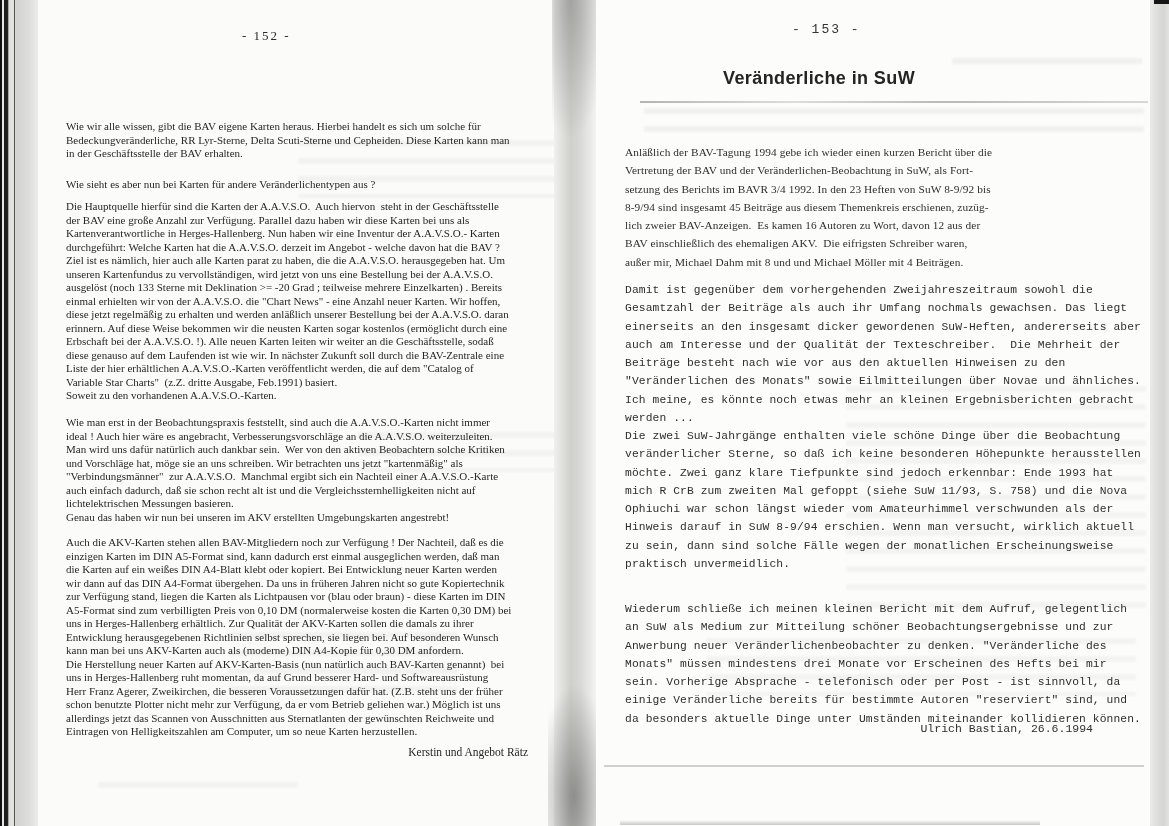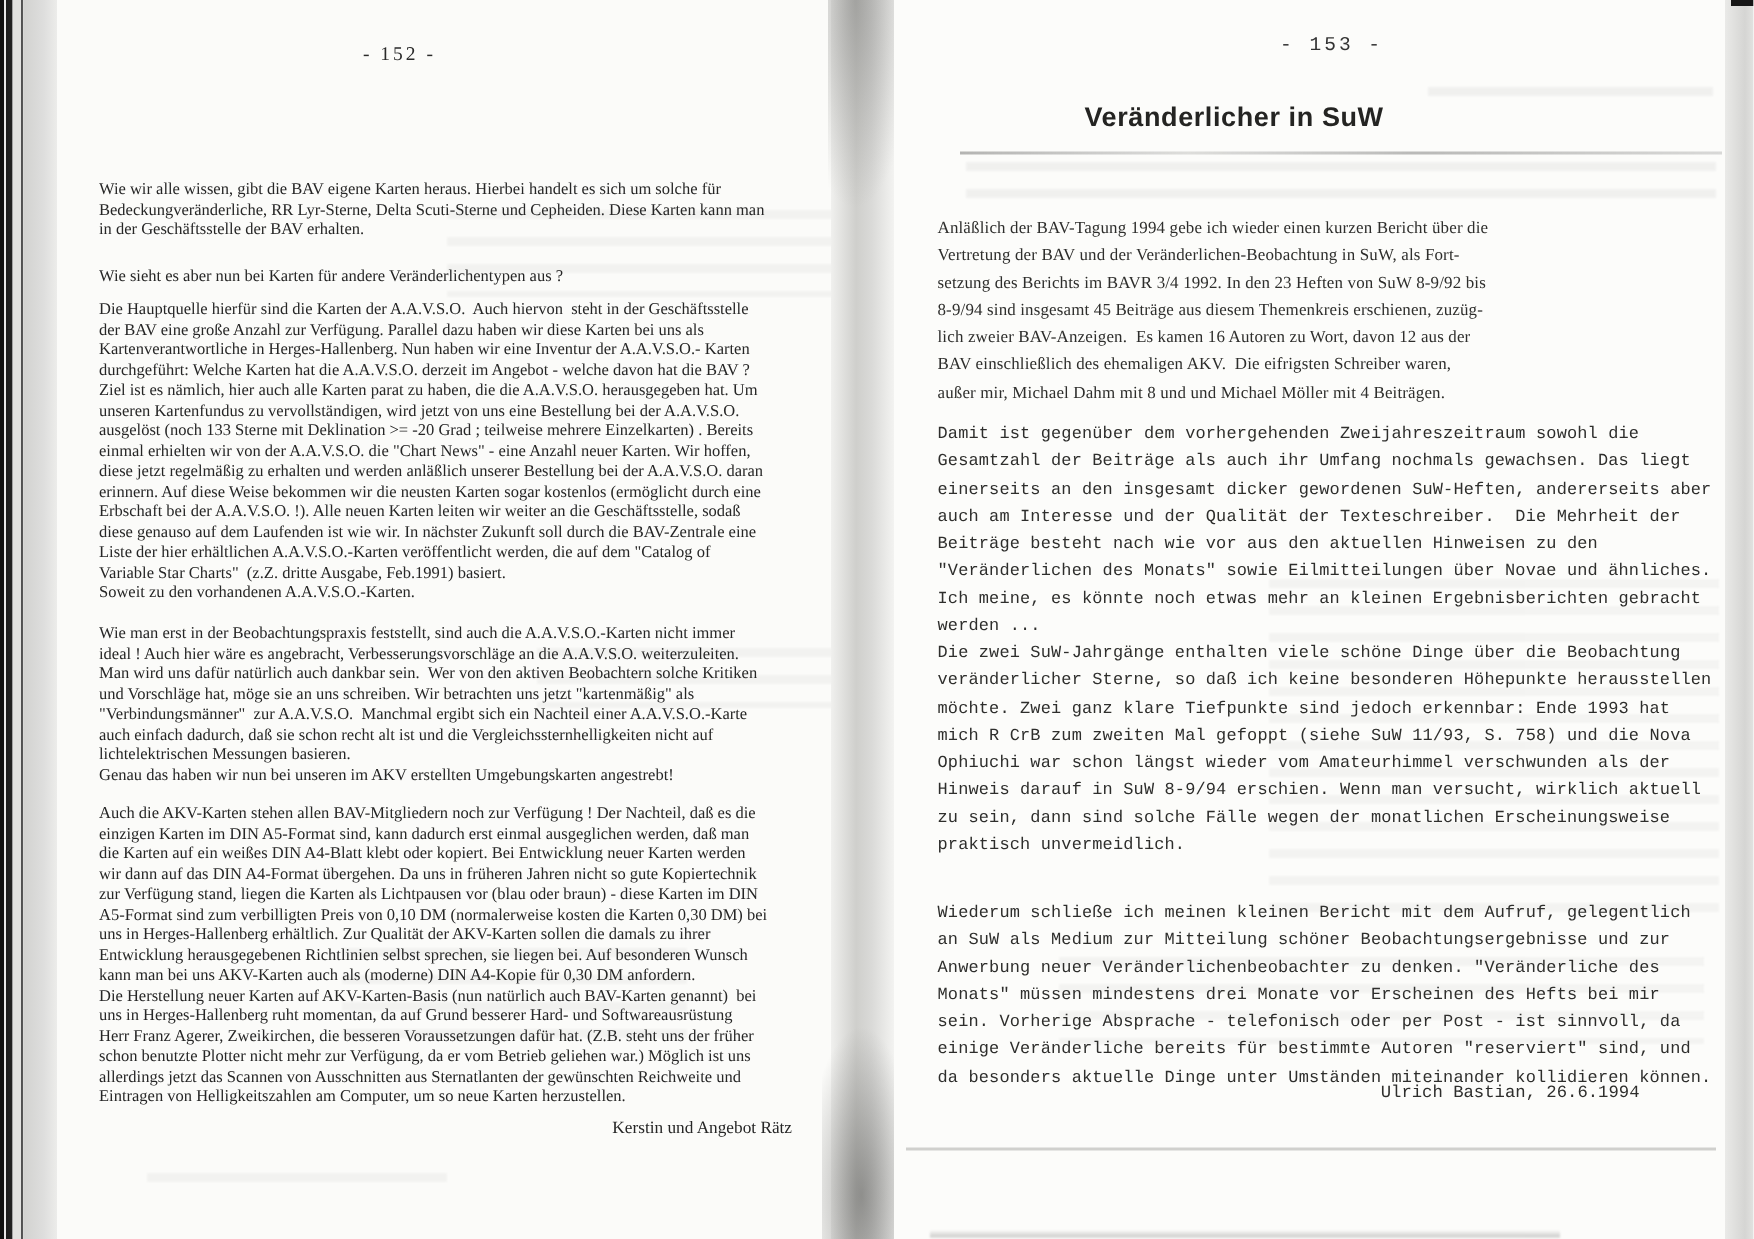--- a/index.html
+++ b/index.html
@@ -71,21 +71,21 @@
     font-family:"Liberation Mono","DejaVu Sans Mono", monospace;
     font-size:11.3px;line-height:18.3px;color:#2e2e2c;
     width:530px;letter-spacing:0.1px;
   }
   .pagenum-left{
     font-family:"Liberation Serif", serif;
     font-size:13px;letter-spacing:2px;color:#2a2a2a;text-align:left;width:130px;
   }
   .pagenum-right{
     font-family:"Liberation Mono","DejaVu Sans Mono", monospace;
-    font-size:13px;letter-spacing:2px;color:#333;text-align:right;width:130px;
+    font-size:13px;letter-spacing:2px;color:#333;text-align:left;width:130px;
   }
   .title-left{
     font-family:"Liberation Serif", serif;
     font-size:15.3px;line-height:19.5px;color:#1e1e1e;width:480px;
   }
   .title-right{
     font-family:"Liberation Sans", sans-serif;
     font-weight:bold;font-size:18px;letter-spacing:.4px;color:#242422;
   }
   .title-rule{
@@ -178,21 +178,21 @@
     <div class="ghost light" style="left:60px;top:782px;width:200px;height:10px;"></div>
   </div>
 
   <div class="gutter"></div>
   <div class="gutter-top"></div>
   <div class="gutter-bottom"></div>
 
   <div class="page-right">
     <div class="abs pagenum-right" style="left:196px;top:22px;">- 153 -</div>
 
-    <div class="abs title-right" style="left:127px;top:68px;">Veränderlicher in SuW</div>
+    <div class="abs title-right" style="left:127px;top:68px;">Veränderliche in SuW</div>
     <div class="title-rule" style="left:44px;top:101px;width:508px;"></div>
 
     <div class="abs mono-body pre" style="left:29px;top:143px;font-family:Liberation Serif, serif;">Anläßlich der BAV-Tagung 1994 gebe ich wieder einen kurzen Bericht über die
 Vertretung der BAV und der Veränderlichen-Beobachtung in SuW, als Fort-
 setzung des Berichts im BAVR 3/4 1992. In den 23 Heften von SuW 8-9/92 bis
 8-9/94 sind insgesamt 45 Beiträge aus diesem Themenkreis erschienen, zuzüg-
 lich zweier BAV-Anzeigen.  Es kamen 16 Autoren zu Wort, davon 12 aus der
 BAV einschließlich des ehemaligen AKV.  Die eifrigsten Schreiber waren,
 außer mir, Michael Dahm mit 8 und und Michael Möller mit 4 Beiträgen.</div>
     <div class="abs mono-body pre" style="left:29px;top:281px;">Damit ist gegenüber dem vorhergehenden Zweijahreszeitraum sowohl die

